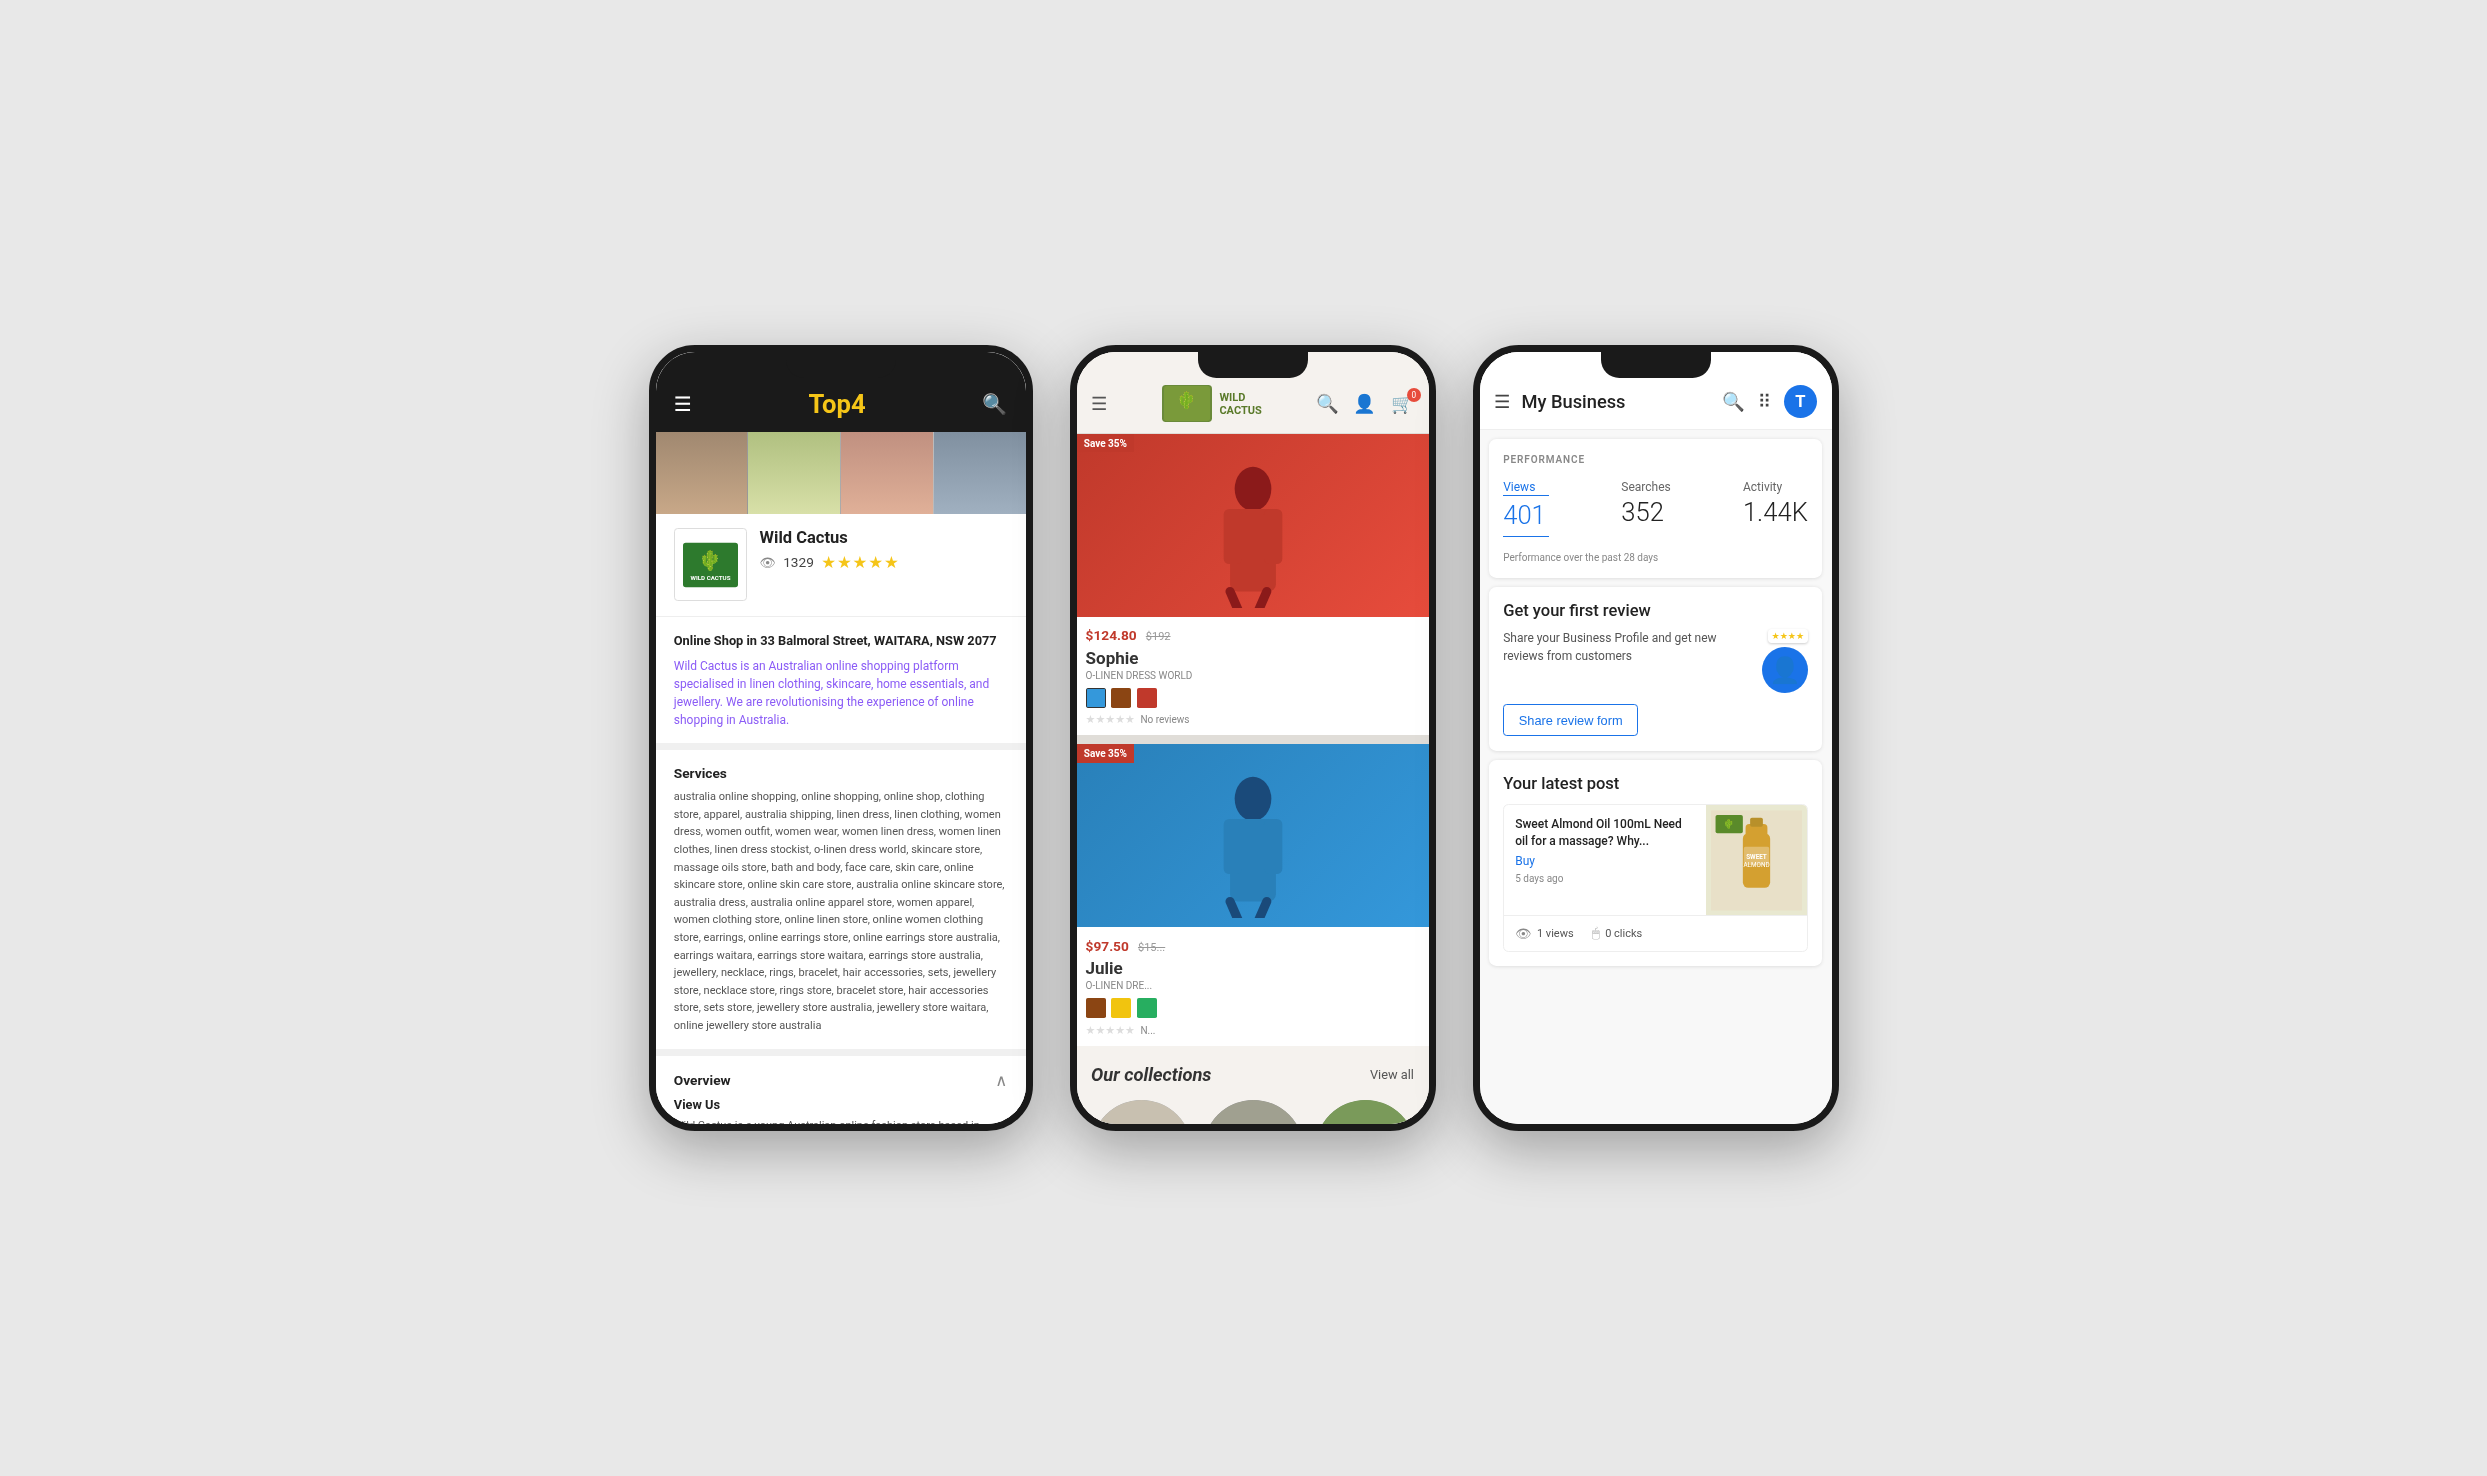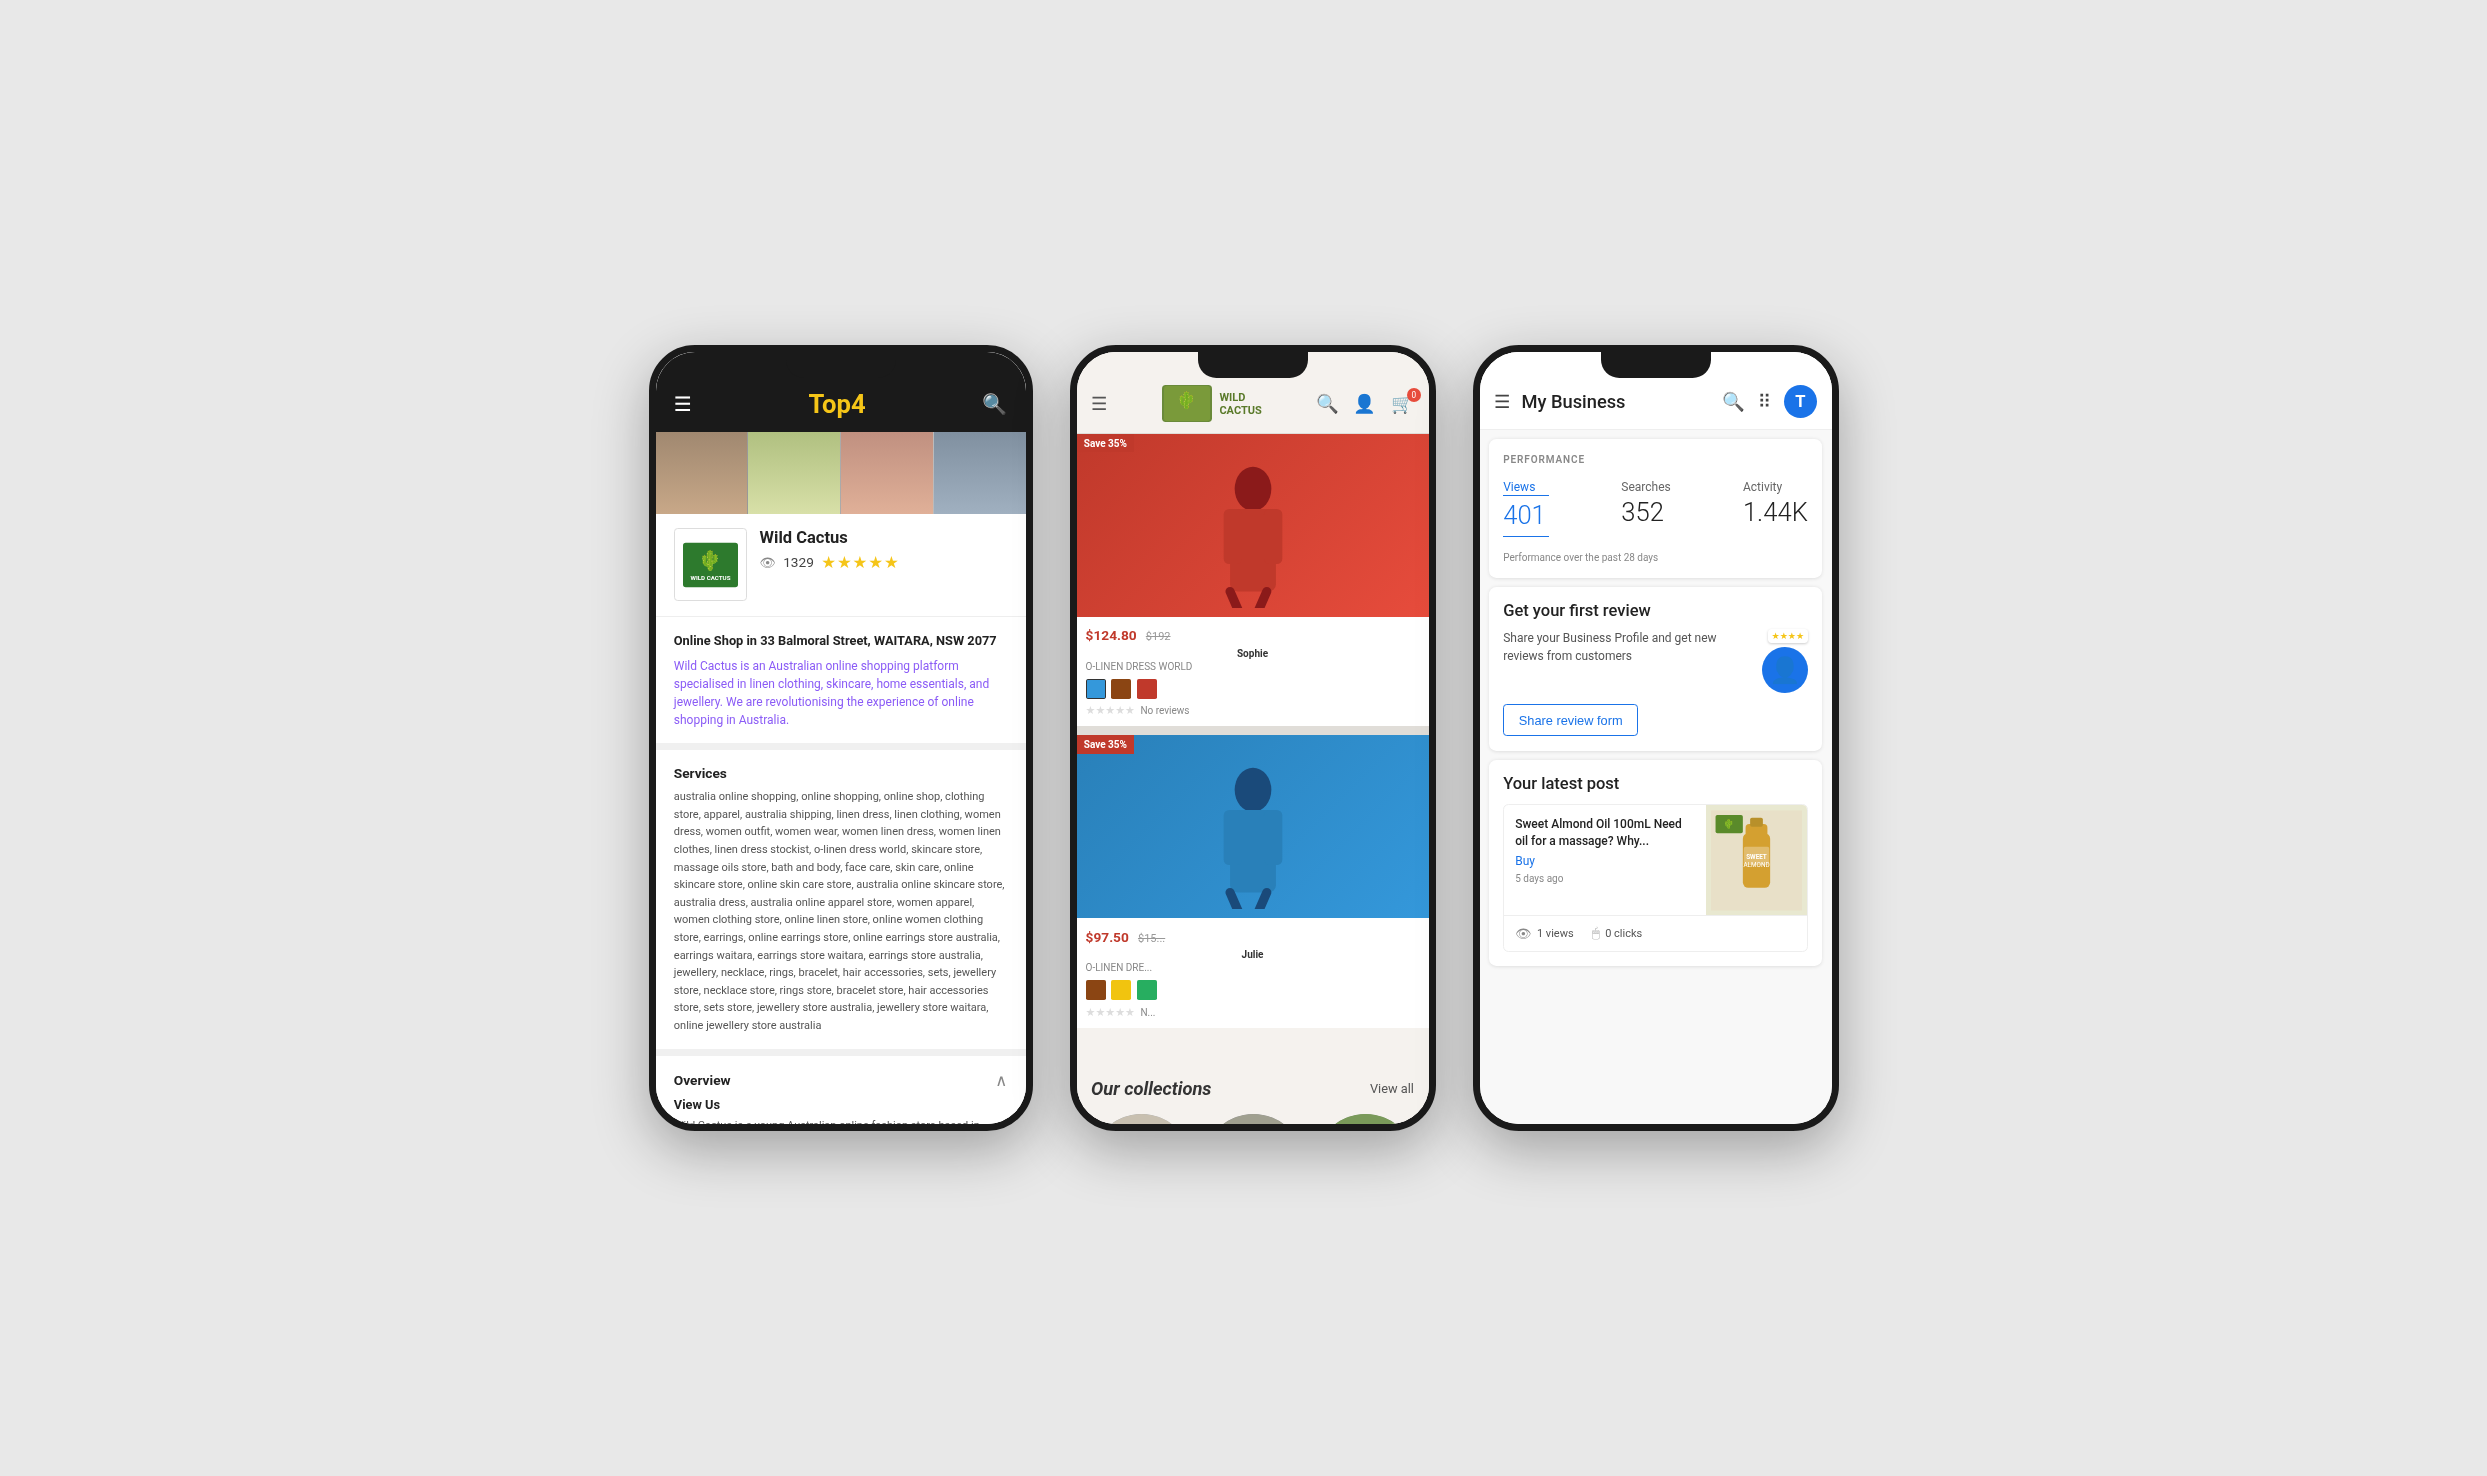--- a/index.html
+++ b/index.html
@@ -289,25 +289,24 @@
       font-weight: bold;
       color: #c0392b;
     }
     .product-old-price {
       font-size: 11px;
       color: #999;
       text-decoration: line-through;
       margin-left: 5.5px;
     }
     .product-name {
-      font-size: 10px;
+      font-size: 17px;
       font-weight: bold;
       color: #333;
       margin-top: 3.7px;
-      text-align: center;
     }
     .product-category {
       font-size: 10px;
       color: #888;
       margin-top: 1.8px;
     }
     .color-swatches {
       display: flex;
       gap: 5.5px;
       margin-top: 7.3px;
@@ -335,21 +334,20 @@
 
     .collections-section {
       background: #f5f2ee;
       padding: 18.3px 14.6px;
     }
     .collections-header {
       display: flex;
       justify-content: space-between;
       align-items: center;
       margin-bottom: 14.6px;
-      margin-top: 32px;
     }
     .collections-title {
       font-size: 18.3px;
       font-weight: bold;
       color: #333;
       font-style: italic;
     }
     .view-all-link { font-size: 12.8px; color: #555; cursor: pointer; }
     .collections-grid {
       display: flex;

